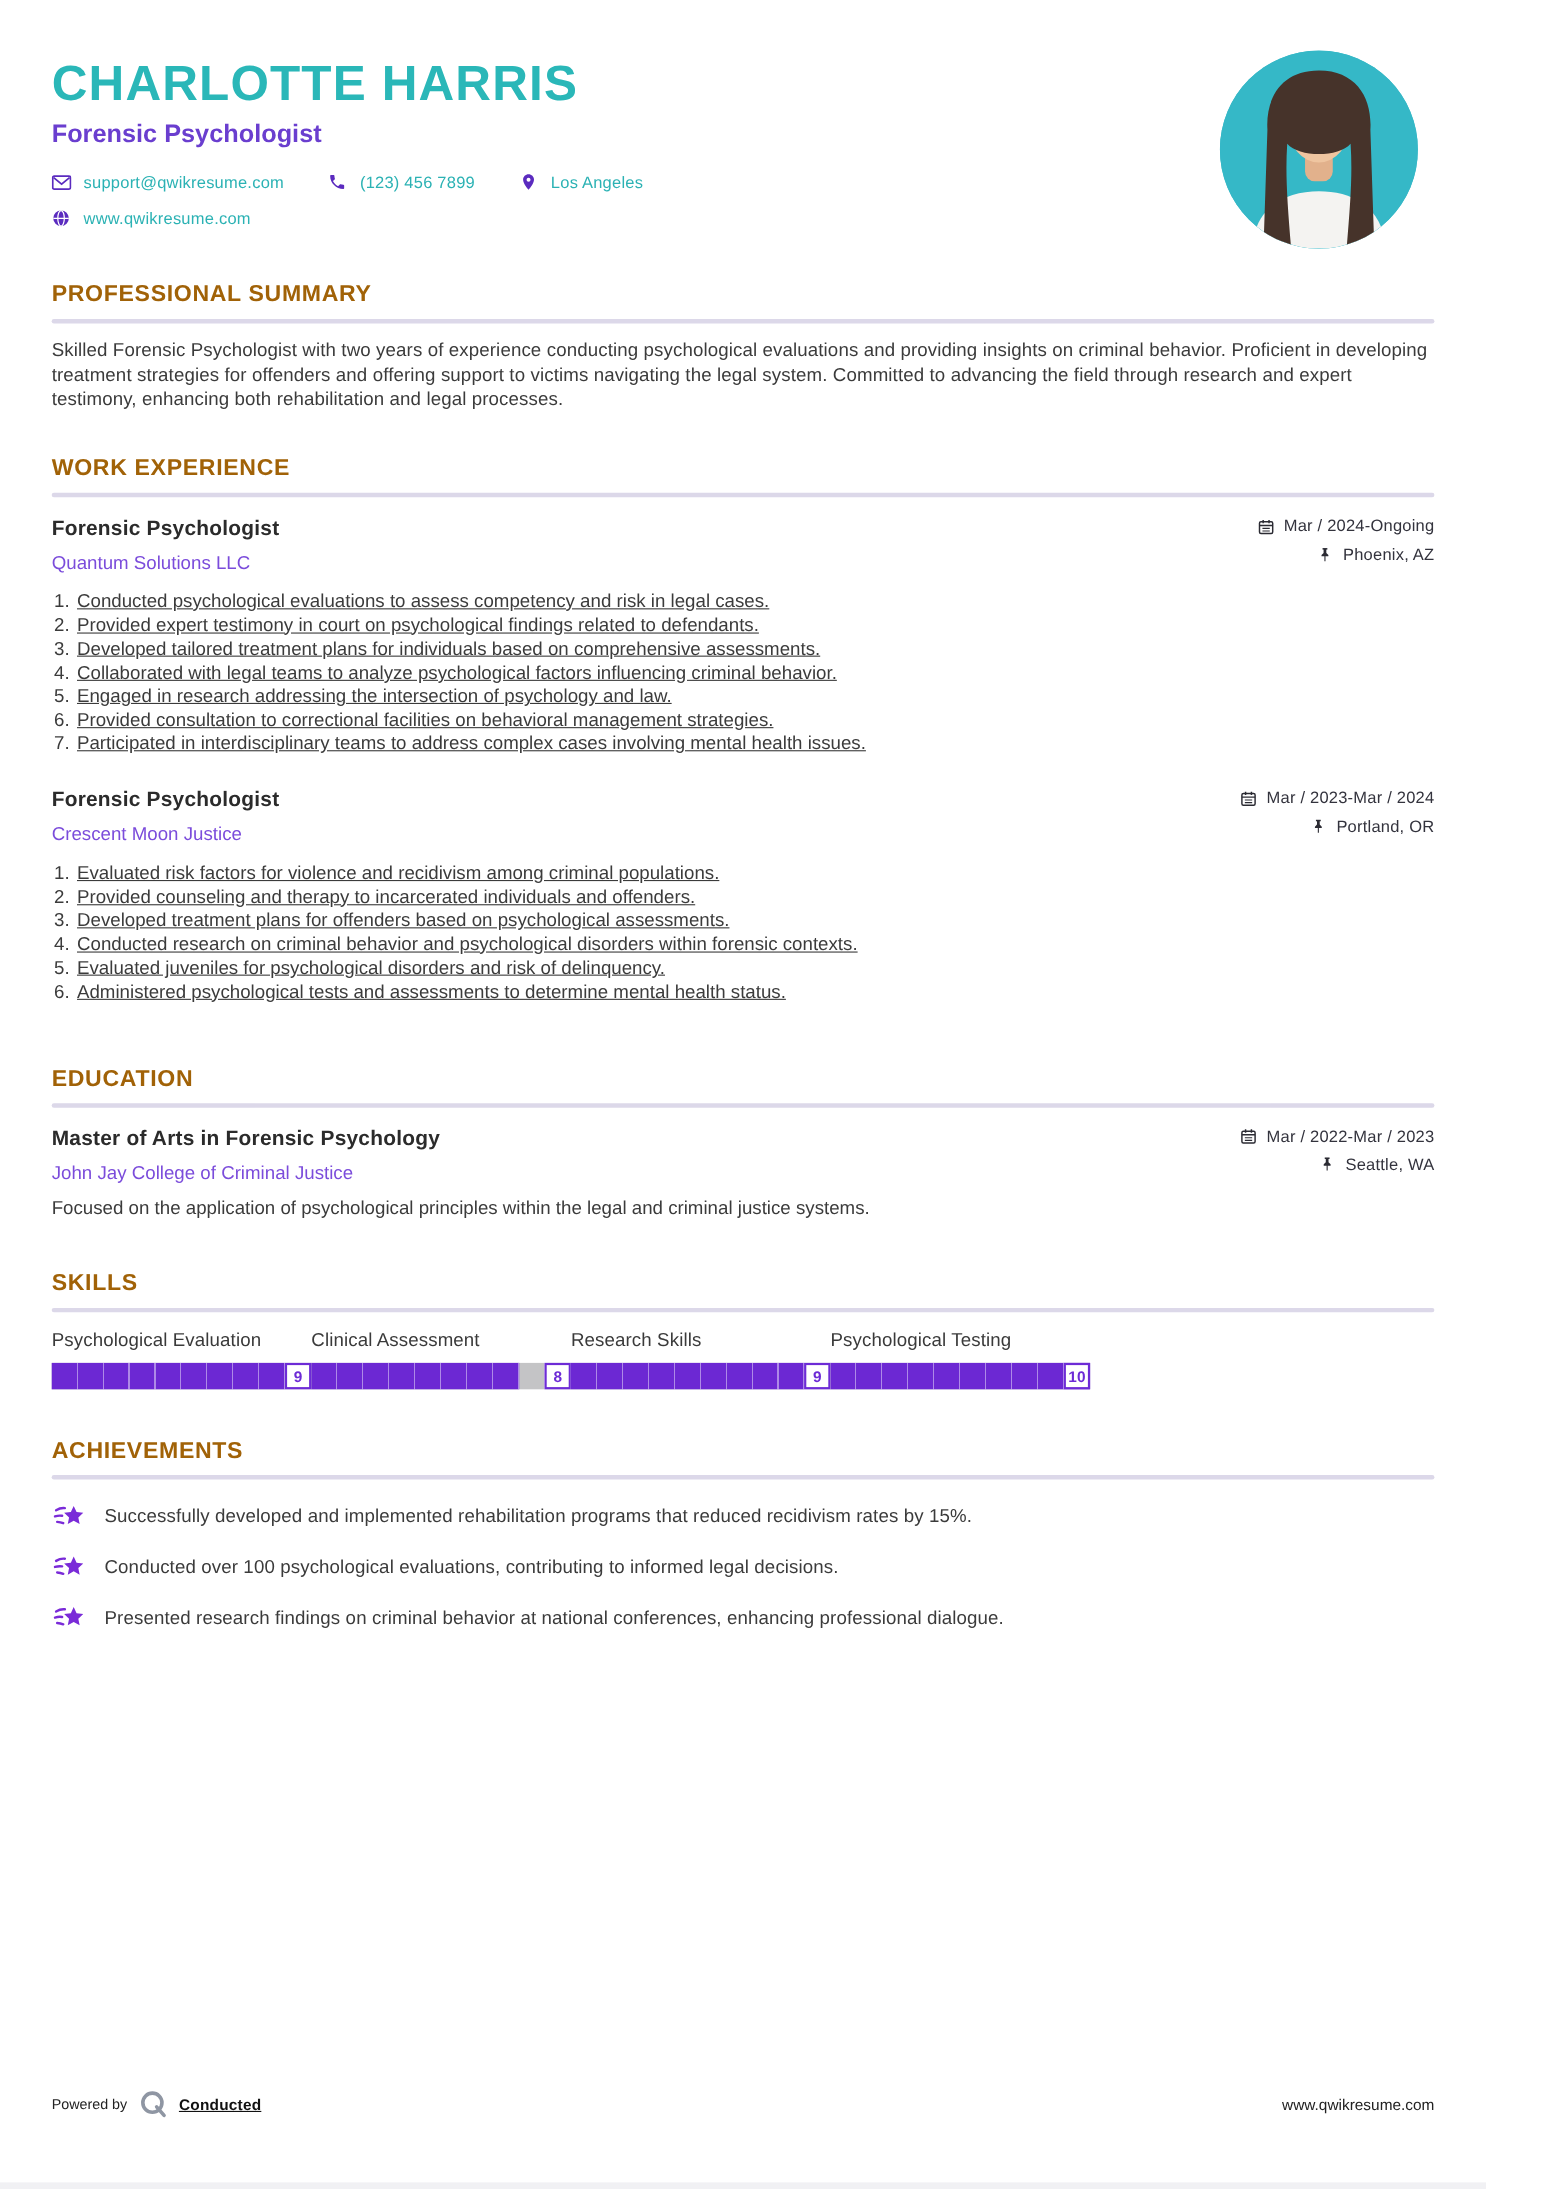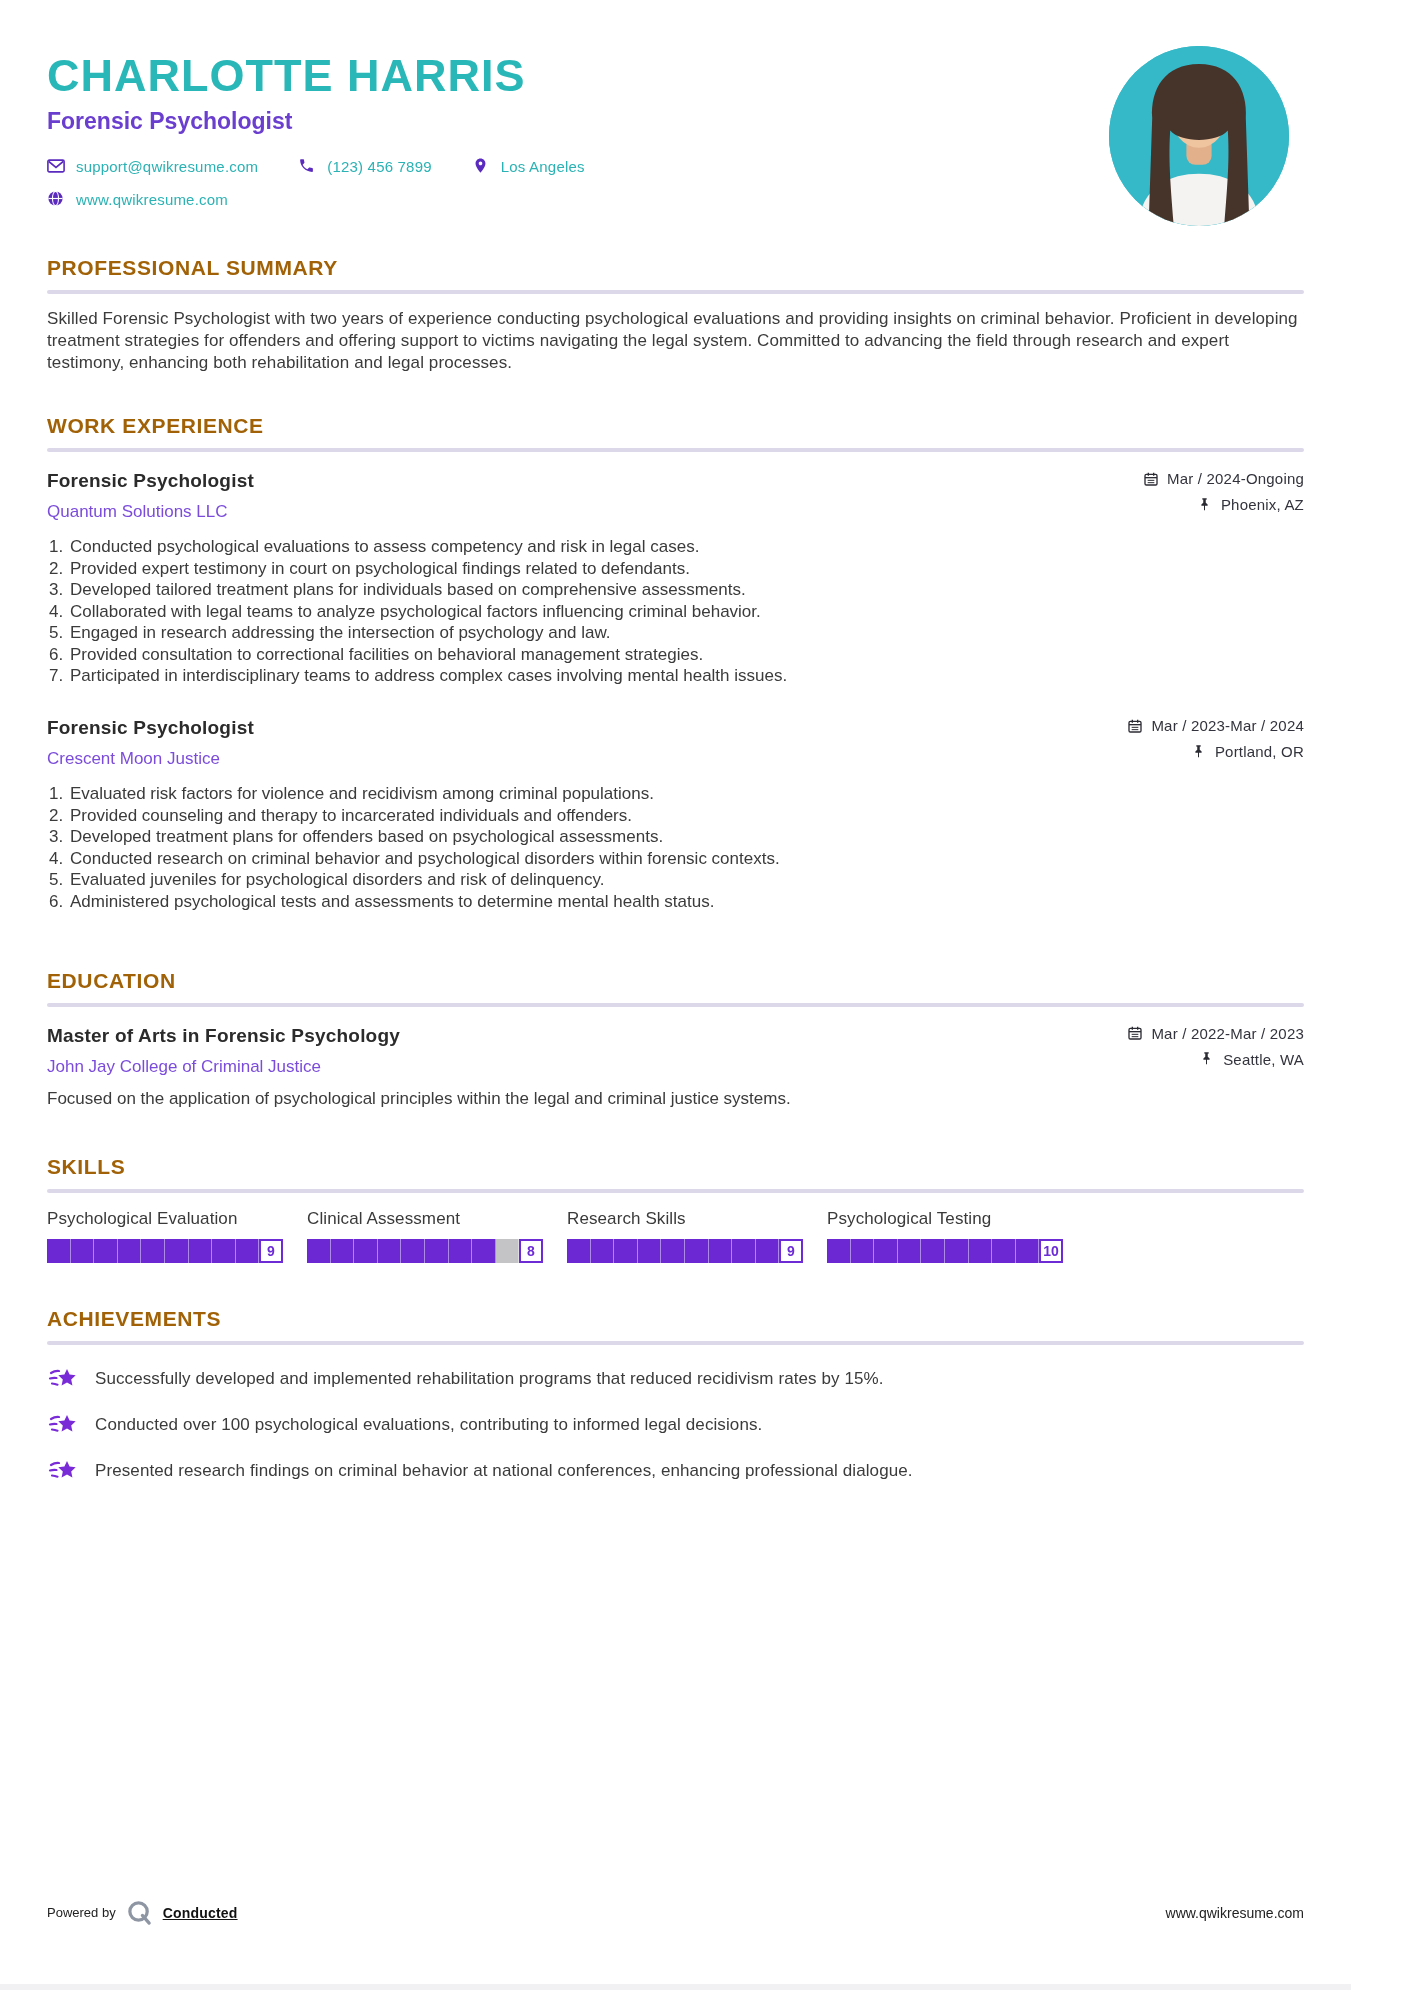--- a/index.html
+++ b/index.html
@@ -25,25 +25,25 @@
   
   .entry{margin-top:18px;position:relative;}
   .entry-head{display:flex;justify-content:space-between;align-items:flex-start;}
   .entry-title{font-size:19px;font-weight:bold;color:#2b2b2b;letter-spacing:.2px;}
   .entry-company{font-size:17px;color:#7b4cdb;margin-top:10px;}
   .entry-meta{text-align:right;flex-shrink:0;}
   .meta-row{display:flex;justify-content:flex-end;align-items:center;gap:8px;font-size:15px;
             color:#33333d;letter-spacing:.2px;}
   .meta-row + .meta-row{margin-top:9px;}
   .micon{width:16px;height:16px;display:inline-flex;}
-  ol.bullets{margin:14px 0 0 0;padding-left:21px;font-size:17px;line-height:1.27;color:#3b3b3b;}
+  ol.bullets{margin:14px 0 0 0;padding-left:21px;font-size:17px;line-height:1.27;color:#3b3b3b;text-decoration:underline;}
   ol.bullets li{padding-left:2px;margin:0;}
   .edu-desc{font-size:17px;color:#3b3b3b;margin-top:12px;}
   
-  .skills-grid{display:flex;gap:24px;margin-top:16px;}
+  .skills-grid{display:flex;margin-top:16px;}
   .skill{width:236px;}
   .skill-name{font-size:17px;color:#3a3a3a;letter-spacing:.1px;}
   .skill-bar{position:relative;height:24px;background:#c4c4c6;margin-top:10px;}
   .skill-fill{position:absolute;left:0;top:0;bottom:0;background:#6c28d3;}
   .skill-segments{position:absolute;inset:0;
      background-image:repeating-linear-gradient(90deg,transparent 0,transparent 22.6px,rgba(255,255,255,.45) 22.6px,rgba(255,255,255,.45) 23.6px);}
   .skill-score{position:absolute;right:0;top:50%;transform:translateY(-50%);width:24px;height:24px;
      background:#fff;border:2px solid #6d2bd6;box-sizing:border-box;display:flex;align-items:center;
      justify-content:center;font-size:14px;font-weight:bold;color:#6d2bd6;}
   

